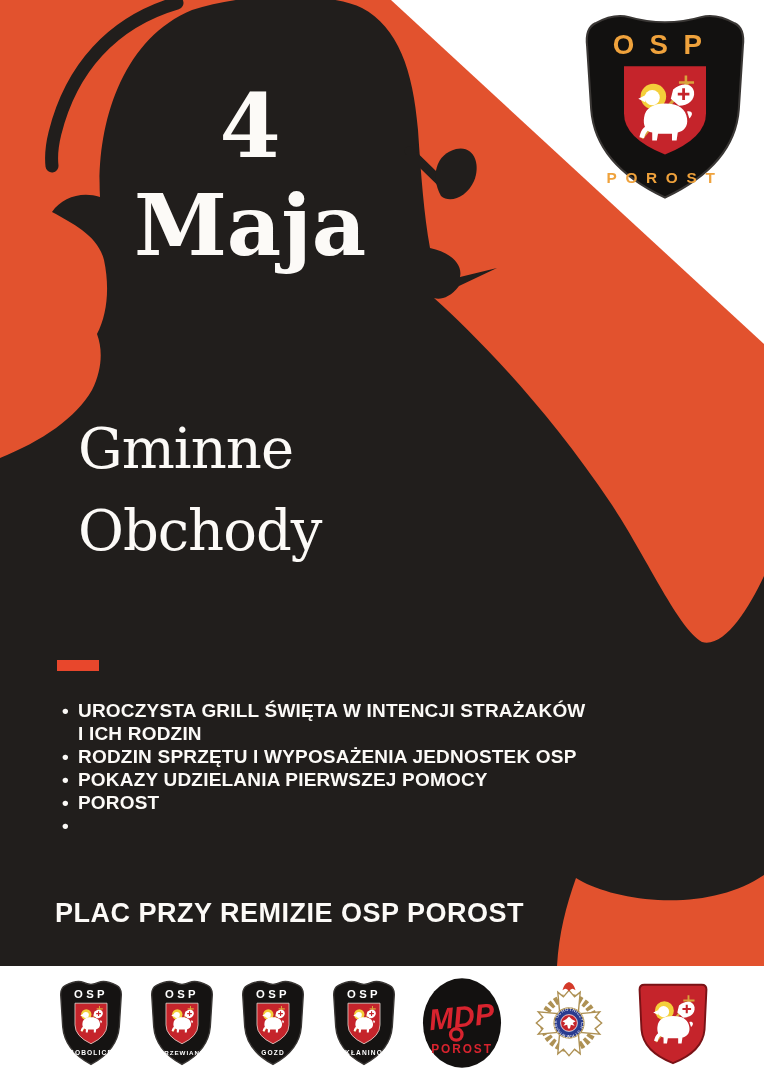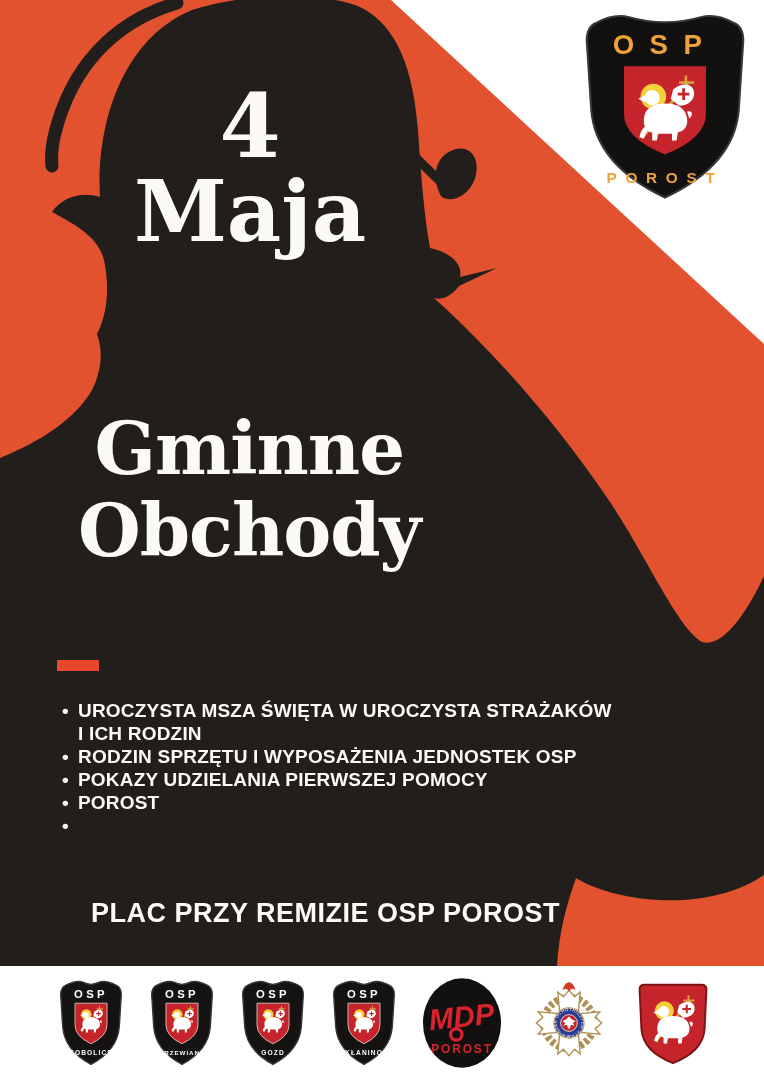--- a/index.html
+++ b/index.html
@@ -6,37 +6,37 @@
   .poster{
     position:relative;width:764px;height:1080px;overflow:hidden;
     background:#E2522E;
     font-family:"Liberation Sans",sans-serif;
   }
   .bg-svg{position:absolute;left:0;top:0;width:764px;height:1080px;display:block;}
   
   .date{position:absolute;left:100px;top:82px;width:300px;text-align:center;color:#FCFAF7;
         font-family:"DejaVu Serif",serif;font-weight:bold;}
   .date .day{font-size:88px;line-height:1;}
-  .date .month{font-size:84px;line-height:1;}
+  .date .month{font-size:84px;line-height:1;margin-top:14px;}
   
   .main-crest{position:absolute;left:583px;top:8px;width:164px;height:212px;}
   
   .title{position:absolute;left:78px;top:408px;margin:0;color:#FCFAF7;
-         font-family:"DejaVu Serif",serif;font-weight:bold;font-size:72px;line-height:82px;
-         letter-spacing:-1px;text-align:center;}
+         font-family:"DejaVu Serif",serif;font-weight:normal;font-size:56px;line-height:82px;
+         letter-spacing:-1px;}
   .accent-dash{position:absolute;left:57px;top:660px;width:42px;height:11px;background:#E8472C;}
   
   .bullets{position:absolute;left:60px;top:699px;margin:0;padding:0;list-style:none;
            color:#FCFAF7;font-weight:bold;font-size:19px;line-height:23px;letter-spacing:.2px;}
   .bullets li{display:flex;margin:0;}
   .bullets .dot{width:16px;flex:0 0 16px;text-align:left;padding-left:2px;}
   .bullets .btxt{white-space:pre-line;}
   
   .location{position:absolute;left:55px;top:899px;color:#FCFAF7;font-weight:bold;
-            font-size:27px;letter-spacing:.5px;line-height:1.1;margin-left:36px;}
+            font-size:27px;letter-spacing:.5px;line-height:1.1;}
   
   .footer{position:absolute;left:0;bottom:0;width:764px;height:114px;background:#FFFFFF;
           display:flex;align-items:center;gap:25px;padding-left:58px;box-sizing:border-box;}
   .footer .logo{flex:0 0 auto;display:block;}
   svg text{font-family:"Liberation Sans",sans-serif;}
 </style>
 </head>
 <body>
 
 <svg width="0" height="0" style="position:absolute" aria-hidden="true">
@@ -111,21 +111,21 @@
 
   <h1 class="title">
     <div>Gminne</div>
     <div>Obchody</div>
   </h1>
   <div class="accent-dash"></div>
 
   <ul class="bullets">
     <li>
       <span class="dot">•</span>
-      <span class="btxt">UROCZYSTA MSZA ŚWIĘTA W UROCZYSTA STRAŻAKÓW
+      <span class="btxt">UROCZYSTA GRILL ŚWIĘTA W INTENCJI STRAŻAKÓW
 I ICH RODZIN</span>
     </li>
     <li>
       <span class="dot">•</span>
       <span class="btxt">RODZIN SPRZĘTU I WYPOSAŻENIA JEDNOSTEK OSP</span>
     </li>
     <li>
       <span class="dot">•</span>
       <span class="btxt">POKAZY UDZIELANIA PIERWSZEJ POMOCY</span>
     </li>

